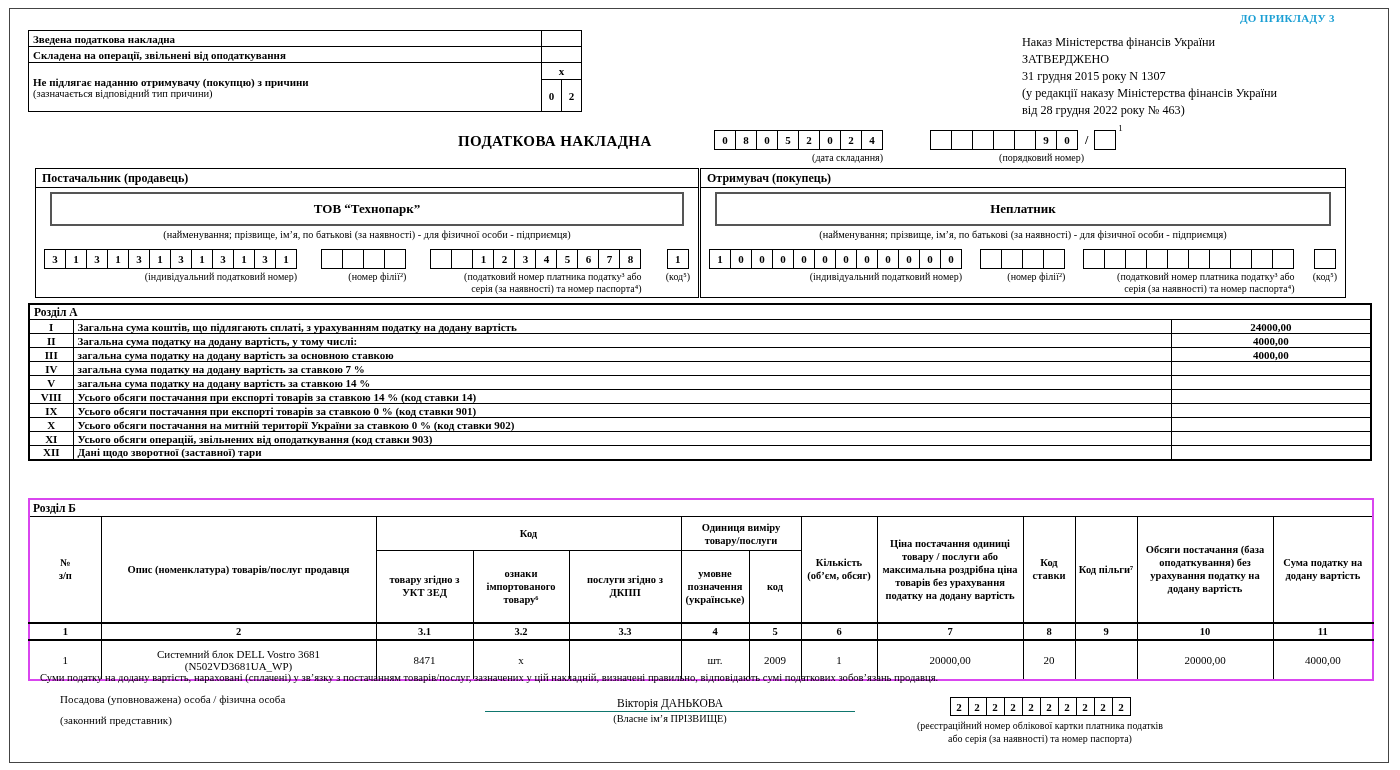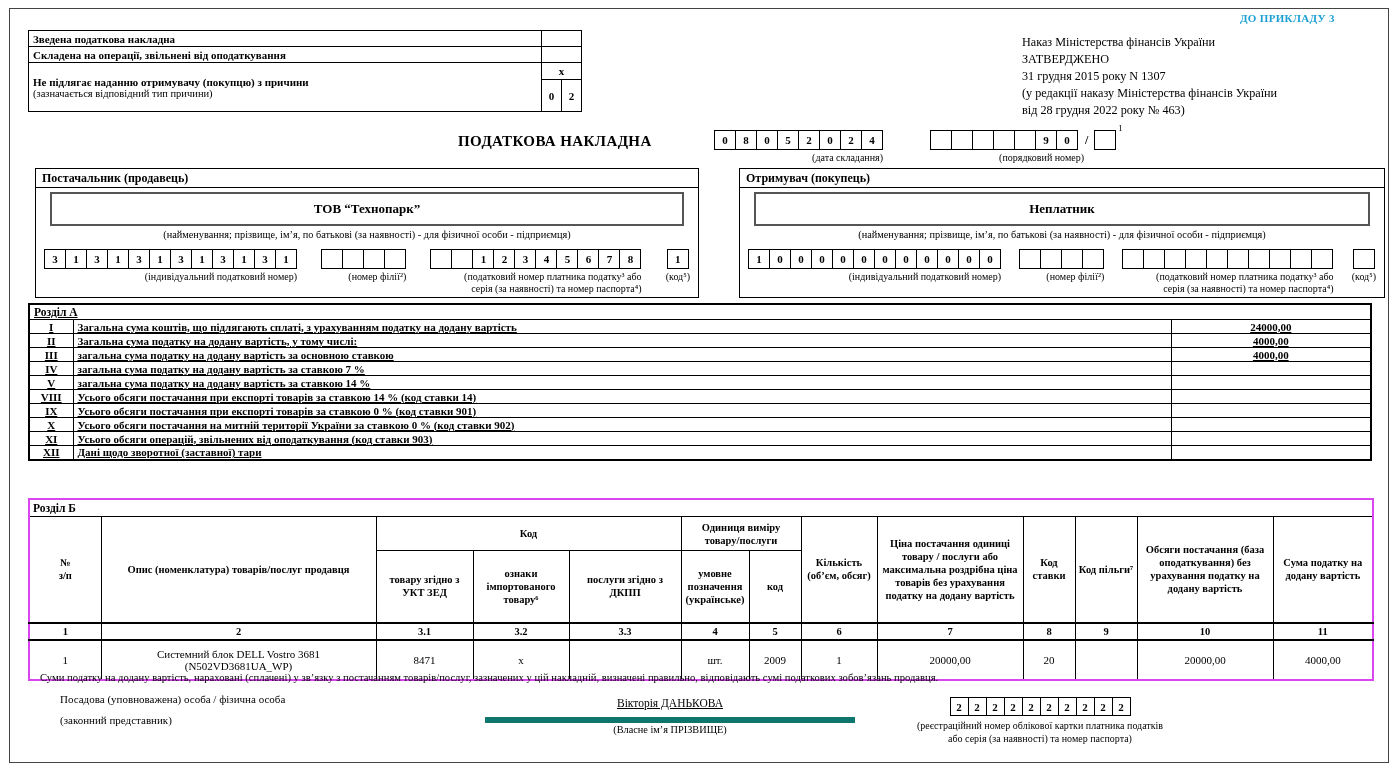--- a/index.html
+++ b/index.html
@@ -31,48 +31,48 @@
   .box-caption { text-align:right; font-size:10px; margin-top:2px; line-height:12px; }
   .serial-group { position:absolute; left:930px; top:130px; }
   .serial-row { display:flex; align-items:center; }
   .slash { margin:0 7px; font-weight:bold; font-size:12px; }
   .serial-fn { font-size:9px; position:relative; top:-12px; left:2px; }
   .serial-caption { width:154px; }
 
   
   .party { position:absolute; top:168px; height:130px; border:1px solid #000; }
   .party.seller { left:28px; width:664px;margin-left:7px; }
-  .party.buyer  { left:739px; width:646px; }
+  .party.buyer  { left:700px; width:646px; }
   .party-header { font-weight:bold; font-size:12px; padding:2px 6px 1px; border-bottom:1px solid #000; }
   .party-name { margin:4px 14px 0; border:2px solid #555; text-align:center; font-weight:bold; font-size:13px; padding:7px 2px; }
   .party-caption { text-align:center; font-size:10.3px; margin-top:3px; }
   .party-numbers { display:flex; justify-content:space-between; padding:0 8px; margin-top:9px; }
   .num-group { text-align:center; }
   .num-group .cells { justify-content:center; }
 
   
   .sec-a { position:absolute; left:28px; top:303px; width:1344px; border-collapse:collapse; border:2px solid #000; font-size:11px; }
-  .sec-a td { border:1px solid #000; height:14px; line-height:12px;text-decoration:underline; }
+  .sec-a td { border:1px solid #000; height:14px; line-height:12px; }
   .sec-title { font-weight:bold; font-size:11.5px; padding:1px 4px; height:15px; }
   .a-code { width:44px; text-align:center; font-weight:bold; }
   .a-label { text-align:left; padding:0 4px; font-weight:bold; }
   .a-value { width:200px; text-align:center; font-weight:bold; }
 
   
   .sec-b { position:absolute; left:28px; top:498px; width:1344px; border-collapse:collapse; border:2px solid #d946ef; font-size:10.5px; table-layout:fixed; }
   .sec-b td { border:1px solid #000; text-align:center; vertical-align:middle; padding:2px 3px; }
   .b-head { font-weight:bold; white-space:pre-line; line-height:13px; }
   .b-num td { font-weight:bold; height:16px; border-top:2px solid #000; border-bottom:2px solid #000; }
   .b-data td { height:40px; font-size:11px; }
 
   
   .statement { position:absolute; left:40px; right:80px; top:672px; text-align:left; font-size:10.6px; }
   .official { position:absolute; left:60px; top:689px; font-size:11px; line-height:21px; }
   .signature { position:absolute; left:485px; top:697px; width:370px; text-align:center; font-size:11.5px; }
-  .signature-name { border-bottom:6px solid #0f766e; padding-bottom:8px;text-decoration:underline; }
+  .signature-name { border-bottom:1px solid #0f766e; padding-bottom:2px; }
   .signature-caption { font-size:10.3px; margin-top:1px; }
   .reg { position:absolute; left:875px; top:697px; width:330px; }
   .reg .cells { justify-content:center; }
   .reg .cell { width:19px; height:19px; }
   .reg-caption { text-align:center; font-size:10px; line-height:13px; margin-top:3px; }
 </style>
 </head>
 <body>
 
 <div class="page-border"></div>

